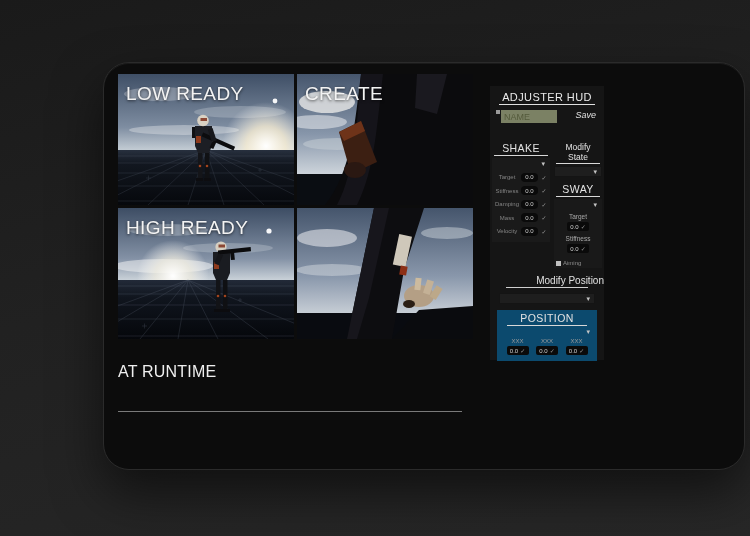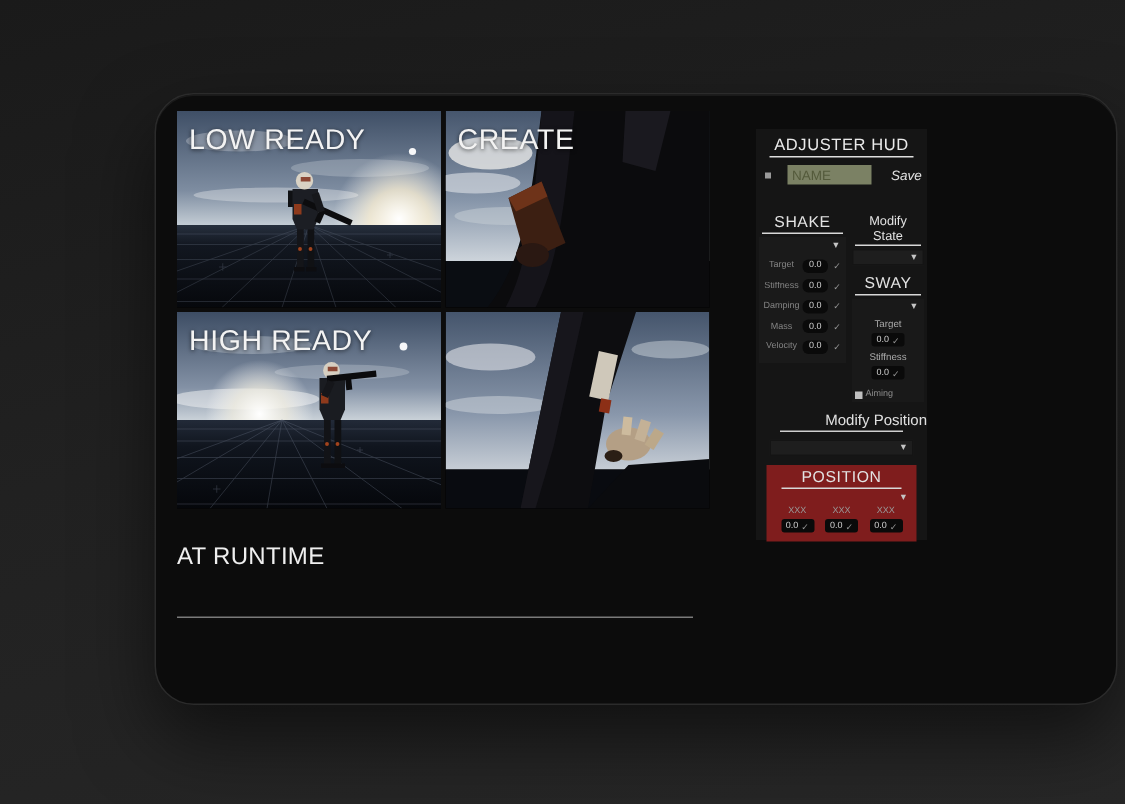--- a/index.html
+++ b/index.html
@@ -21,26 +21,26 @@
   }
   .viewport { position:relative; overflow:hidden; background:#000; }
   .viewport svg { display:block; width:100%; height:100%; }
   .vp-label {
     position:absolute; top:9px; left:8px; font-size:19px; font-weight:500;
     color:#f3f3f3; letter-spacing:0.4px; text-shadow:0 1px 3px rgba(0,0,0,0.65);
     white-space:nowrap;
   }
   
   .hud {
-    position:absolute; left:400px; top:23px; width:114px; height:274px;
+    position:absolute; left:386px; top:23px; width:114px; height:274px;
     background:#151515;
   }
   .hud-title { margin-top:5px; font-size:11px; color:#eaeaea; text-align:center; letter-spacing:0.4px; }
   .hud-title-rule { border-bottom:1px solid #dfdfdf; margin:1px 9px 0; }
-  .name-row { display:flex; align-items:center; margin:5px 6px 0; gap:11px; }
+  .name-row { display:flex; align-items:flex-start; margin:5px 6px 0; gap:1px; }
   .bullet { width:4px; height:4px; background:#9a9a9a; flex:none; }
   .name-input {
     width:56px; height:13px; background:#7b8164; border:none; outline:none;
     font-size:9px; color:#3f4429; padding:0 3px; font-family:inherit;
   }
   .name-input::placeholder { color:#545a3b; opacity:1; }
   .save-btn { margin-left:auto; font-size:9px; color:#e0e0e0; background:none; border:none; padding:0 2px; font-family:inherit; cursor:pointer;font-style:italic; }
   .cols { display:flex; gap:4px; margin:19px 2px 0; }
   .col-left { width:58px; }
   .col-right { width:50px; }
@@ -69,21 +69,21 @@
     width:22px; height:9px; background:#0a0a0a; border-radius:2px;
     display:flex; align-items:center; justify-content:center; gap:2px;
     font-size:6px; color:#d0d0d0; cursor:text;
   }
   .aim-row { display:flex; align-items:center; gap:2px; margin-top:7px; cursor:pointer; }
   .aim-check { width:5px; height:5px; background:#c0c0c0; flex:none; }
   .aim-label { font-size:6px; color:#8d8d8d; }
   .modpos-hdr { margin-top:7px; font-size:10px; color:#e0e0e0; text-align:right; }
   .modpos-rule { border-bottom:1px solid #cfcfcf; margin:1px 16px 0; }
   .modpos-drop { margin:5px 9px 0; }
-  .pos-box { margin:6px 7px 0; background:#7f1d1d; padding:2px 2px 6px; }
+  .pos-box { margin:6px 7px 0; background:#0c4a6e; padding:2px 2px 6px; }
   .axes { display:flex; justify-content:space-evenly; margin-top:2px; }
   .axis { display:flex; flex-direction:column; align-items:center; gap:2px; }
   .axis-label { font-size:6px; color:#9a9a9a; }
   
   .caption {
     position:absolute; left:14px; top:299px; width:365px;
     font-size:16px; font-weight:500; color:#efefef; letter-spacing:0.2px; line-height:1.28;
   }
   .caption-rule { position:absolute; left:14px; top:348px; width:344px; border-top:1px solid #7a7a7a; }
 </style>

